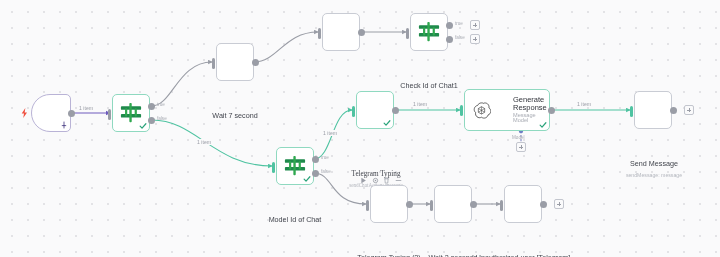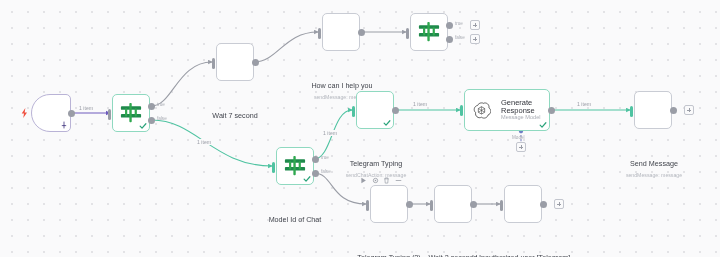--- a/index.html
+++ b/index.html
@@ -94,21 +94,21 @@
     left: 50%; top: 50%;
     transform: translate(-50%, -50%);
     width: 24px; height: 22px;
   }
 
   .openai-icon {
     width: 19px; height: 19px;
     margin-left: 7px;
     flex: 0 0 auto;
   }
-  .ai-text { margin-left: 10px; line-height: 1.05; }
+  .ai-text { margin-left: 22px; line-height: 1.05; }
   .ai-title {
     font-size: 7.5px; color: #32343b; font-weight: 400;
   }
   .ai-sub {
     font-size: 5.6px; color: #a9acb4; margin-top: 1px;
   }
 
   
   .label {
     position: absolute;
@@ -285,51 +285,50 @@
   <div class="port" style="left:252px; top:59px;"></div>
   <div class="label" style="left:187px; top:85px; width:96px;">
     <span class="t">Wait 7 second</span>
   </div>
 
   <div class="node sq" style="left:322px; top:13px;">
     <span class="nodeicon"><span class="tg-circle"></span></span>
   </div>
   <div class="inport" style="left:318px; top:28px;"></div>
   <div class="port" style="left:358px; top:29px;"></div>
-  <div class="label" style="left:288px; top:55px; width:108px;">
-    <span class="t">How can I help you</span>
-    <span class="s">sendMessage: message</span>
-  </div>
 
   <div class="node sq" style="left:410px; top:13px;">
     <svg class="switch-icon" viewBox="0 0 26 24">
       <rect x="2" y="4.5" width="22" height="4" rx="1" fill="#1f8a4c"></rect>
       <rect x="2" y="13" width="22" height="4" rx="1" fill="#1f8a4c"></rect>
       <rect x="11.2" y="1" width="2.6" height="21" rx="1" fill="#2fa84f"></rect>
       <rect x="6.5" y="6.8" width="2.4" height="9" rx="1" fill="#2fa84f"></rect>
       <rect x="17" y="6.8" width="2.4" height="9" rx="1" fill="#2fa84f"></rect>
     </svg>
   </div>
   <div class="inport" style="left:406px; top:28px;"></div>
   <div class="port" style="left:446px; top:22px;"></div>
   <div class="port" style="left:446px; top:36px;"></div>
   <div class="porttag" style="left:455px; top:21px;">true</div>
   <div class="porttag" style="left:455px; top:35px;">false</div>
   <div class="plusbtn" style="left:470px; top:20px;"></div>
   <div class="plusbtn" style="left:470px; top:34px;"></div>
+  <div class="label" style="left:381px; top:55px; width:96px;">
+    <span class="t">Check Id of Chat1</span>
+  </div>
 
   <div class="node sq done" style="left:356px; top:91px;">
     <span class="nodeicon"><span class="tg-circle"></span></span>
     <svg class="checkmark" style="right:2px; bottom:1px;" viewBox="0 0 10 10">
       <path d="M1.4 5.2 L3.8 7.6 L8.6 2.2" stroke="#2aa37a" stroke-width="1.5" fill="none" stroke-linecap="round" stroke-linejoin="round"></path>
     </svg>
   </div>
   <div class="inport green" style="left:352px; top:106px;"></div>
   <div class="port" style="left:392px; top:107px;"></div>
-  <div class="label" style="left:326px; top:133px; width:100px;">
+  <div class="label" style="left:326px; top:143px; width:100px;font-family:Liberation Serif, serif;">
     <span class="t">Telegram Typing</span>
     <span class="s">sendChatAction: message</span>
   </div>
 
   <div class="node ai" style="left:464px; top:89px;">
     <svg class="openai-icon" viewBox="0 0 24 24">
       <path d="M12 2.4c-2.2 0-4.1 1.3-4.9 3.2-2 .3-3.6 1.8-4.1 3.7-.6 2 .1 4.1 1.6 5.4-.5 2 .2 4.1 1.8 5.3 1.6 1.3 3.8 1.5 5.6.5 1.4 1.1 3.3 1.4 5 .8 1.7-.6 2.9-2 3.3-3.7 1.9-.6 3.2-2.2 3.4-4.1.2-1.9-.7-3.8-2.3-4.8.4-1.9-.3-3.9-1.8-5.1-1.5-1.2-3.6-1.5-5.4-.6C13.8 2.4 12.9 2.4 12 2.4z" fill="none" stroke="#4a4a4a" stroke-width="1.1"></path>
       <path d="M12 7.2 L16 9.5 L16 14.2 L12 16.5 L8 14.2 L8 9.5 z" fill="none" stroke="#4a4a4a" stroke-width="0.9"></path>
       <path d="M12 7.2 L12 16.5 M8 9.5 L16 14.2 M16 9.5 L8 14.2" stroke="#4a4a4a" stroke-width="0.7" fill="none"></path>
     </svg>

